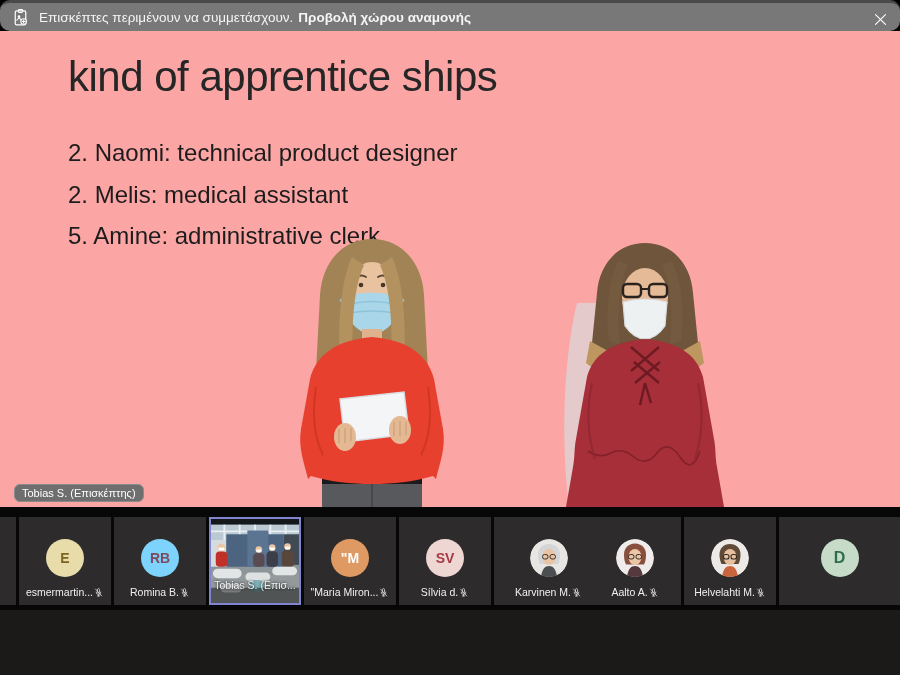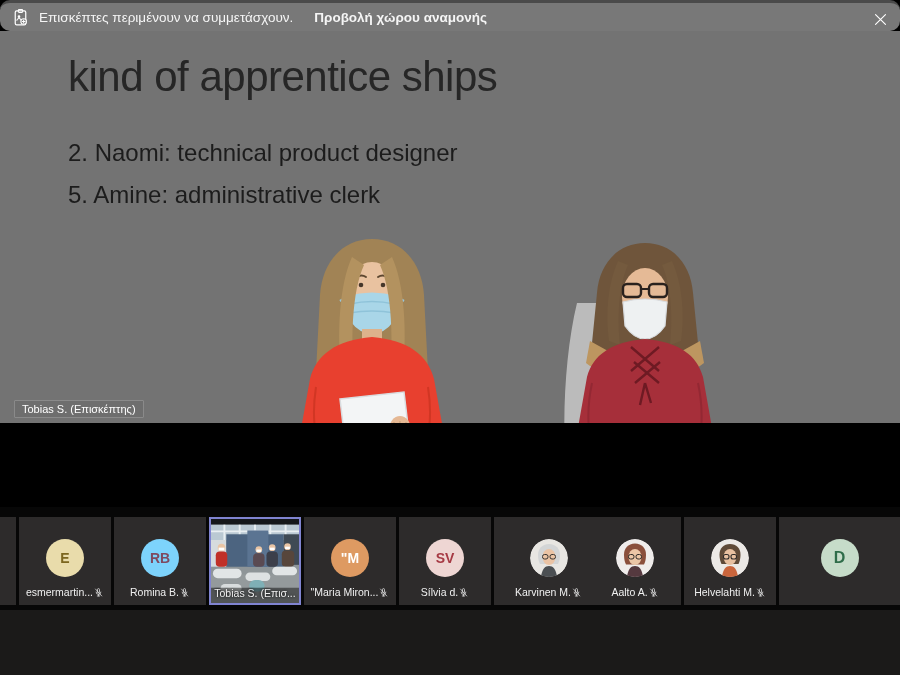--- a/index.html
+++ b/index.html
@@ -4,47 +4,47 @@
 <style>
   * { margin:0; padding:0; box-sizing:border-box; }
   body { font-family: "Liberation Sans", sans-serif; background:#000; }
   .app { position:relative; width:900px; height:675px; overflow:hidden; background:#000; }
 
   
   .banner { position:absolute; left:0; top:0; width:900px; height:31px;
     background:#787878; border-top:3px solid #4a4a4a;
     display:flex; align-items:center; color:#f5f5f5; font-size:13.5px;border-radius:10px; }
   .banner .bicon { margin:0 8px 0 10px; display:flex; }
-  .banner .blink { font-weight:bold; margin-left:21px; cursor:pointer; }
+  .banner .blink { font-weight:bold; margin-left:5px; cursor:pointer; }
   .banner-close { position:absolute; right:6px; top:3px; width:28px; height:26px;
     display:flex; align-items:center; justify-content:center; cursor:pointer; }
 
   
-  .stage { position:absolute; left:0; top:31px; width:900px; height:392px; background:#737373; overflow:hidden; }
+  .stage { position:absolute; left:0; top:31px; width:900px; height:476px; background:#fca5a5; overflow:hidden; }
   .slide-title { position:absolute; left:68px; top:22px; font-size:42px; font-weight:300;
     color:#262626; letter-spacing:-0.5px; }
   .slide-list { position:absolute; left:68px; top:108px; font-size:24px; color:#1c1c1c; }
   .slide-list div { margin-bottom:13.5px; }
   .people-svg { position:absolute; left:0; top:0; width:900px; height:476px; }
   .presenter-label { position:absolute; left:14px; bottom:5px; background:#6e6e6e;
-    border:1px solid #8a8a8a; color:#fff; font-size:11px; padding:2px 7px; border-radius:1px; }
+    border:1px solid #8a8a8a; color:#fff; font-size:11px; padding:2px 7px; border-radius:6px; }
 
   
   .filmstrip { position:absolute; left:0; top:507px; width:900px; height:103px; background:#070707; }
   .tile { position:absolute; top:10px; height:88px; background:#2d2b2b; cursor:pointer; }
   .tile.frag { left:0; width:16px; }
   .avatar { position:absolute; left:50%; top:22px; transform:translateX(-50%);
     width:38px; height:38px; border-radius:50%; display:flex; align-items:center; justify-content:center;
     font-size:14px; font-weight:bold; }
   .avatar.photo { overflow:hidden; padding:0; }
   .name-row { position:absolute; left:0; right:0; bottom:7px; display:flex; align-items:center;
     justify-content:center; gap:0; color:#f0f0f0; font-size:10.5px; white-space:nowrap; overflow:hidden; }
   .tile.video { border:2px solid #8084d1; background:#1a1f24; }
   .tile.video svg.scene { position:absolute; inset:0; width:100%; height:100%; }
-  .tile.video .name-row { bottom:4px; text-shadow:0 0 3px #000; }
+  .tile.video .name-row { bottom:12px; text-shadow:0 0 3px #000; }
   .av-e  { background:#e9dcab; color:#7c661f; }
   .av-rb { background:#7dd3fc; color:#7e4a60; }
   .av-m  { background:#de9a62; color:#ffffff; }
   .av-sv { background:#eed6d3; color:#a63a44; }
   .av-d  { background:#c6dcc9; color:#2f6d4a; font-size:16px; }
 
   
   .toolbar { position:absolute; left:0; top:610px; width:900px; height:65px; background:#1b1a19; }
 </style>
 </head>
@@ -128,20 +128,21 @@
       <svg width="17" height="17">
           <use href="#i-close"></use>
         </svg>
     </span>
   </header>
 
   <main class="stage">
     <h1 class="slide-title">kind of apprentice ships</h1>
     <div class="slide-list">
       <div>2. Naomi: technical product designer</div>
+      <div>2. Melis: medical assistant</div>
       <div>5. Amine: administrative clerk</div>
     </div>
 
     <svg class="people-svg" viewBox="0 0 900 476">
 
       <g>
         <path d="M372 208c-30 0-50 24-52 56l-5 96c14 10 32 14 57 14s43-4 57-14l-5-96c-2-32-22-56-52-56z" fill="#a18355"></path>
         <ellipse cx="372" cy="262" rx="25" ry="31" fill="#e9c2a0"></ellipse>
         <path d="M355 247c4-3 8-3 11-1M378 246c3-2 7-2 11 1" stroke="#5d4730" stroke-width="2" fill="none" stroke-linecap="round"></path>
         <circle cx="361" cy="254" r="2.3" fill="#46372b"></circle>

